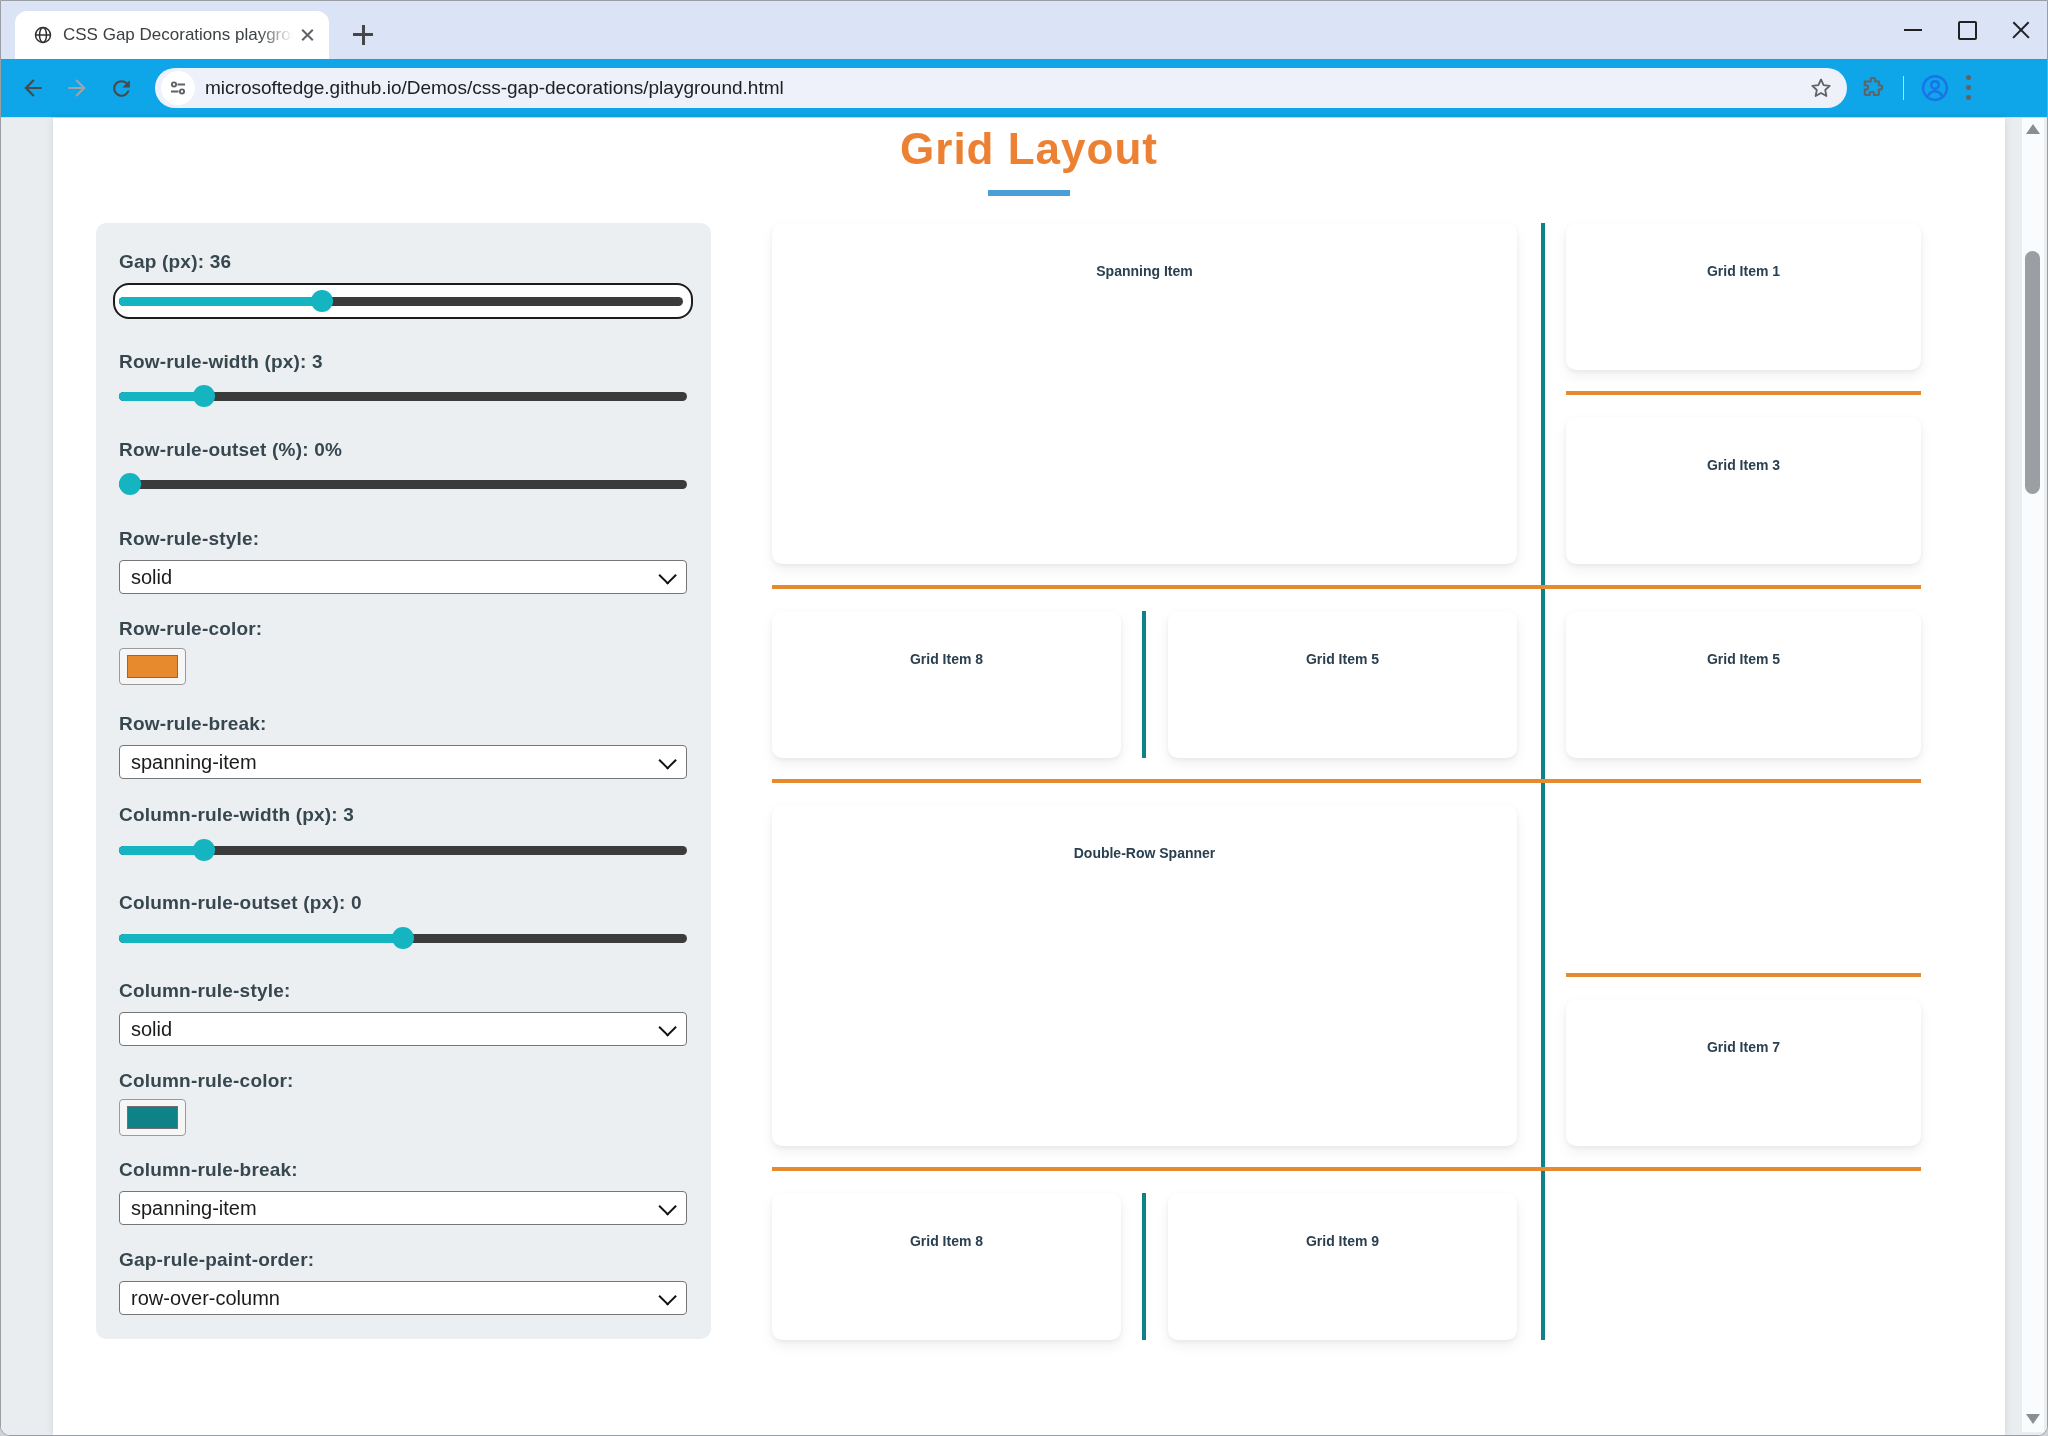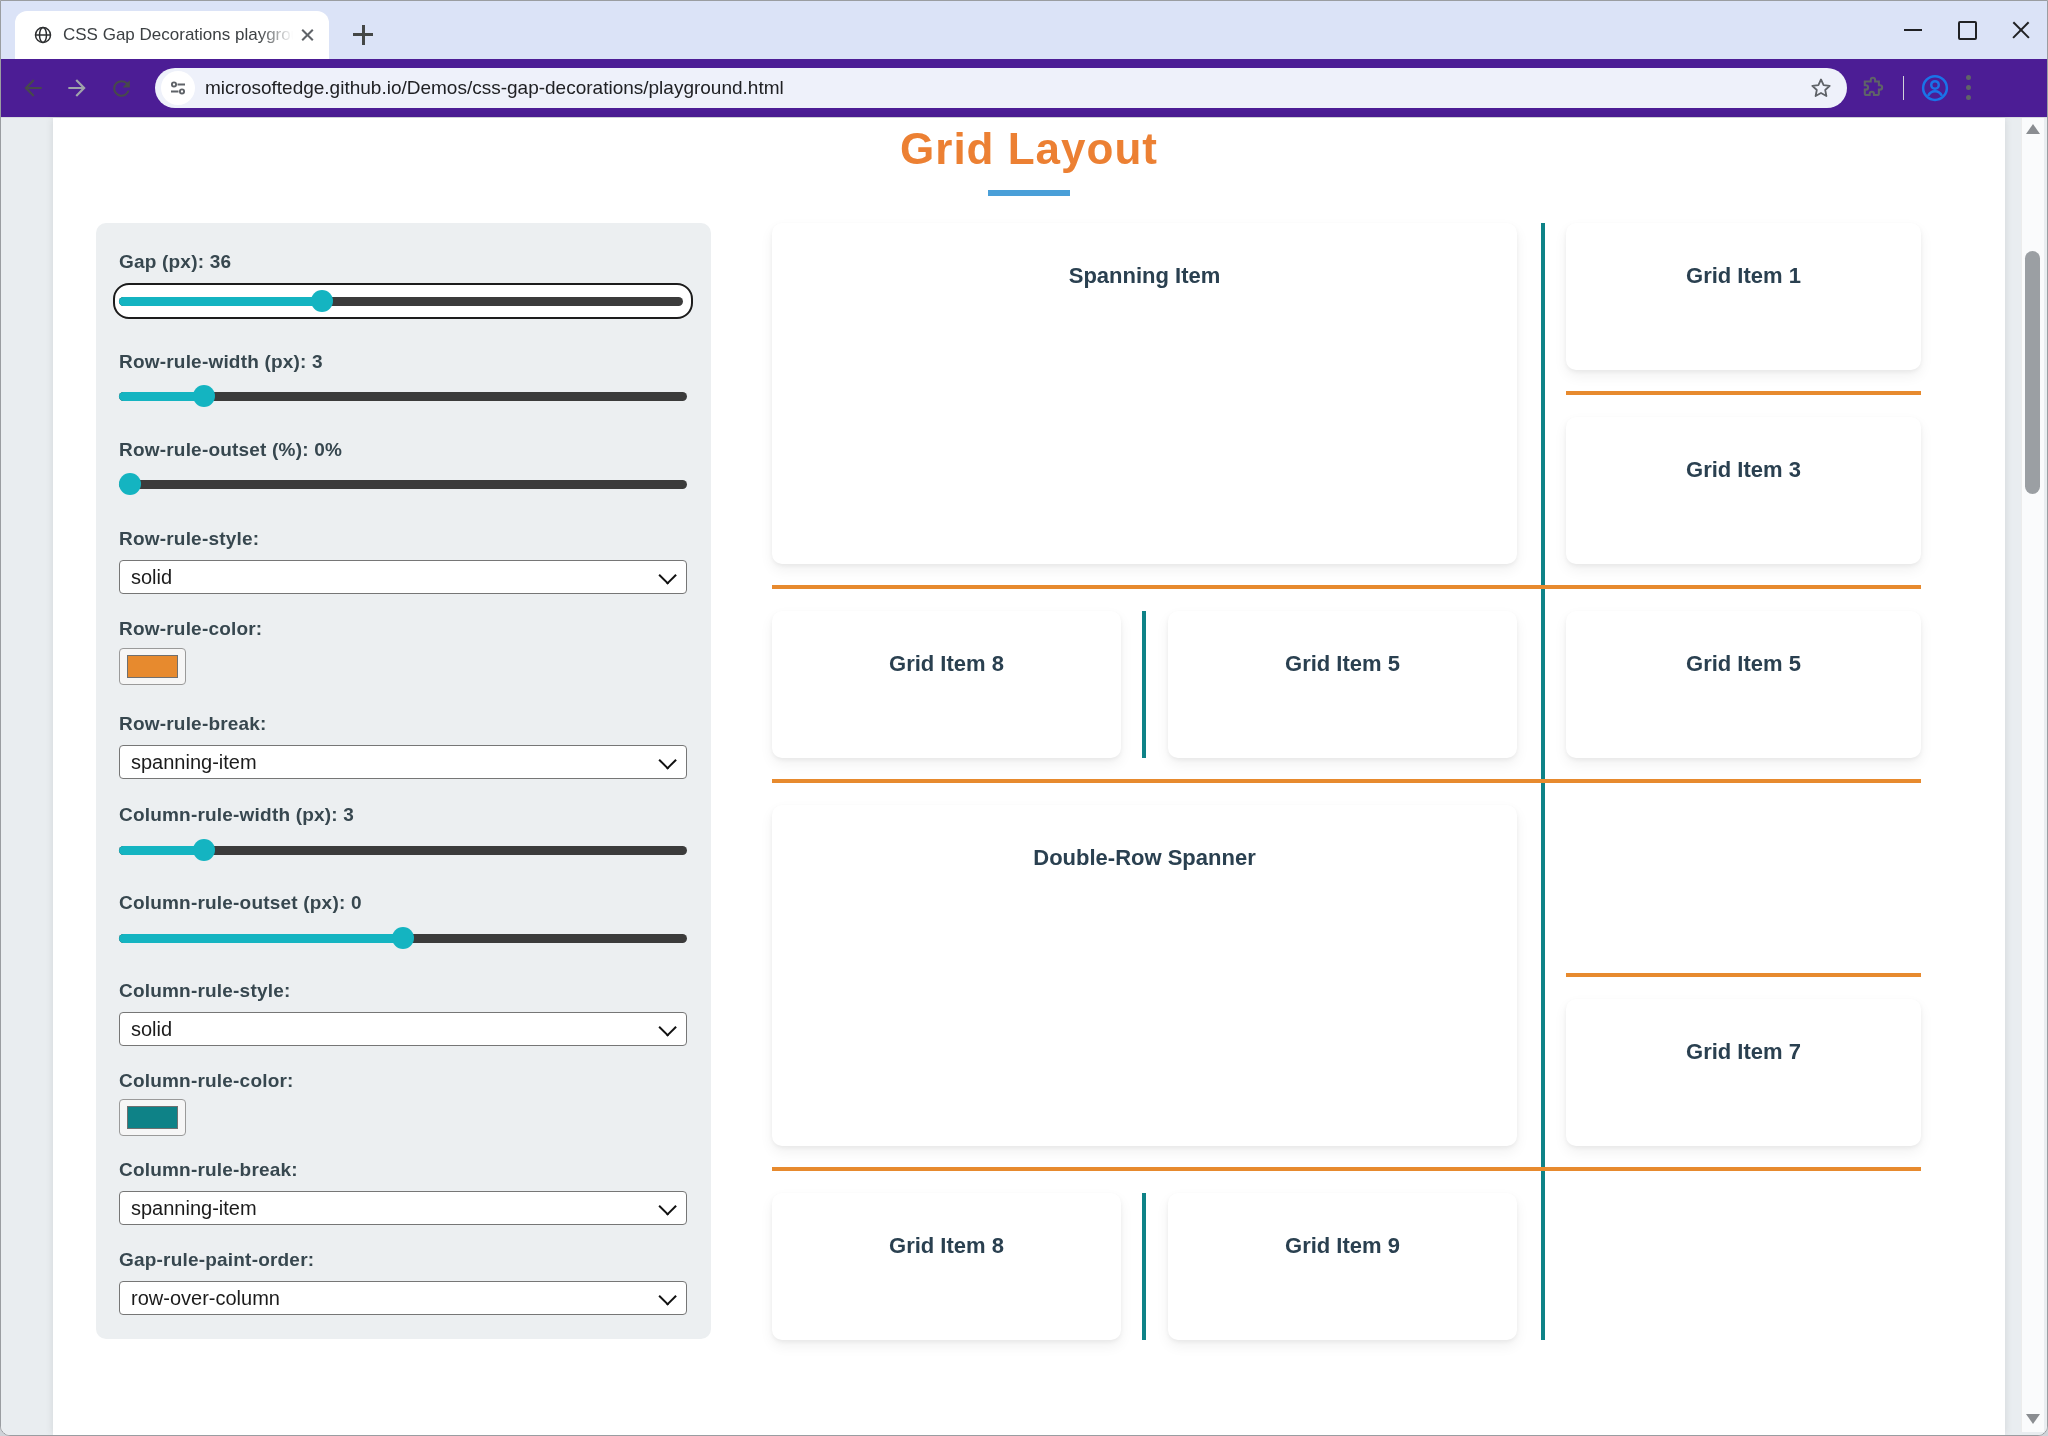--- a/index.html
+++ b/index.html
@@ -21,21 +21,21 @@
   .newtab:before{content:"";position:absolute;left:6px;top:14px;width:20px;height:3px;background:#444746;}
   .newtab:after{content:"";position:absolute;left:14.5px;top:6px;width:3px;height:20px;background:#444746;}
   .winctl{position:absolute;top:0;height:58px;width:48px;display:flex;align-items:center;justify-content:center;}
   .wc-min{right:110px;} .wc-max{right:56px;} .wc-close{right:2px;}
   .wc-min i{display:block;width:18px;height:2.4px;background:#202124;}
   .wc-max i{display:block;width:15px;height:15px;border:2.4px solid #202124;border-radius:2px;}
   .wc-close i{display:block;position:relative;width:20px;height:20px;}
   .wc-close i:before,.wc-close i:after{content:"";position:absolute;left:-1px;top:9px;width:22px;height:2.4px;background:#202124;}
   .wc-close i:before{transform:rotate(45deg);} .wc-close i:after{transform:rotate(-45deg);}
   
-  .toolbar{position:absolute;left:0;top:58px;width:100%;height:58px;background:#4c1d95;
+  .toolbar{position:absolute;left:0;top:58px;width:100%;height:58px;background:#0ea5e9;
            border-bottom:1px solid #d7dae0;display:flex;align-items:center;}
   .navbtn{width:44px;height:44px;display:flex;align-items:center;justify-content:center;flex:0 0 auto;}
   .navbtn.back{margin-left:10px;}
   .omnibox{flex:0 0 auto;width:1692px;height:40px;margin-left:12px;background:#eef1fa;border-radius:20px;
            display:flex;align-items:center;padding:0 6px 0 6px;box-sizing:border-box;}
   .site-chip{width:34px;height:34px;border-radius:50%;background:#fff;display:flex;align-items:center;justify-content:center;margin-right:10px;}
   .urltext{flex:1;font-size:19px;color:#202124;white-space:nowrap;overflow:hidden;}
   .star{flex:0 0 auto;margin-right:8px;display:flex;}
   .tool-right{display:flex;align-items:center;margin-left:14px;gap:16px;}
   .vsep{width:1px;height:24px;background:#d0d3d8;}
@@ -63,21 +63,21 @@
           border-radius:4px;box-sizing:border-box;display:flex;align-items:center;padding:0 14px 0 11px;
           font-size:20px;color:#1b1b1b;}
   .select span.val{flex:1;white-space:nowrap;overflow:hidden;}
   .chev{width:11px;height:11px;border-right:2.6px solid #111;border-bottom:2.6px solid #111;
         transform:rotate(45deg) translateY(-3px);}
   .colorinput{position:absolute;left:23px;width:67px;height:37px;background:#f6f6f6;border:1px solid #9a9a9a;
               border-radius:4px;box-sizing:border-box;display:flex;align-items:center;justify-content:center;}
   .colorinput .swatch{width:51px;height:23px;border:1px solid #707070;box-sizing:border-box;}
   
   .card{position:absolute;background:#fff;border-radius:10px;text-align:center;padding-top:40px;
-        box-sizing:border-box;font-size:22px;font-weight:bold;color:#2a4050;
+        box-sizing:border-box;font-size:14px;font-weight:bold;color:#2a4050;
         box-shadow:0 2px 4px rgba(0,0,0,.05),0 6px 14px rgba(0,0,0,.06);}
   .rule-col{position:absolute;width:4px;}
   .rule-row{position:absolute;height:4px;}
   
   .sbar{position:absolute;right:3px;top:117px;width:22px;height:1314px;background:#fafbfc;border-left:1px solid #ececec;}
   .sb-up{position:absolute;left:4px;top:6px;width:0;height:0;border-left:7px solid transparent;
          border-right:7px solid transparent;border-bottom:10px solid #8a8d91;}
   .sb-down{position:absolute;left:4px;bottom:8px;width:0;height:0;border-left:7px solid transparent;
          border-right:7px solid transparent;border-top:10px solid #8a8d91;}
   .sb-thumb{position:absolute;left:3px;top:133px;width:15px;height:243px;border-radius:8px;background:#9b9fa3;}

